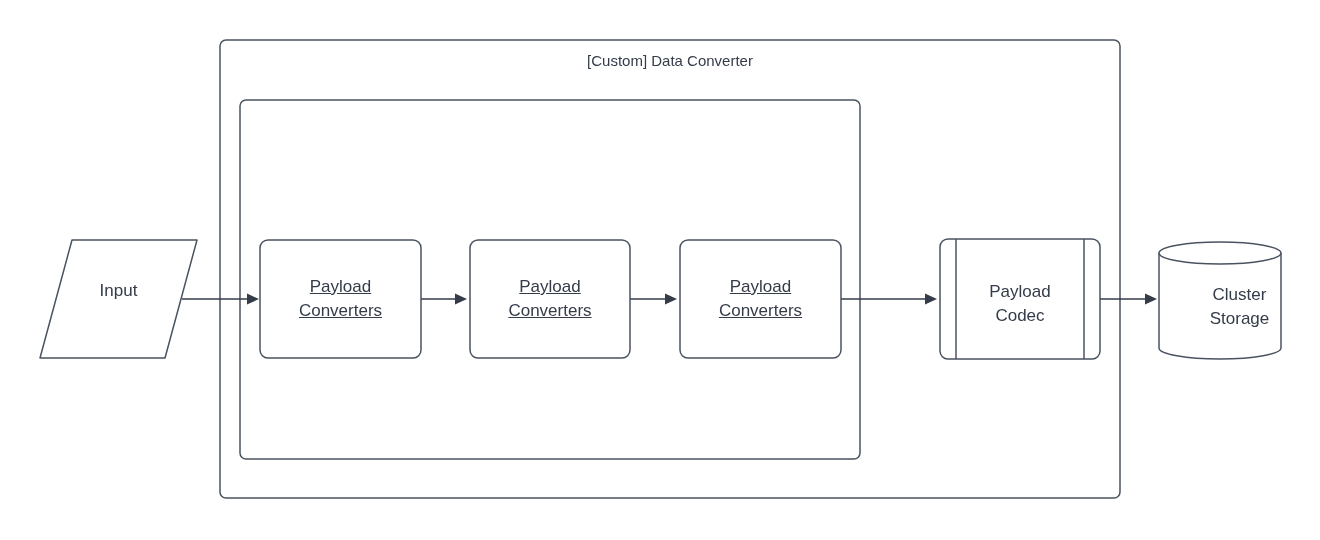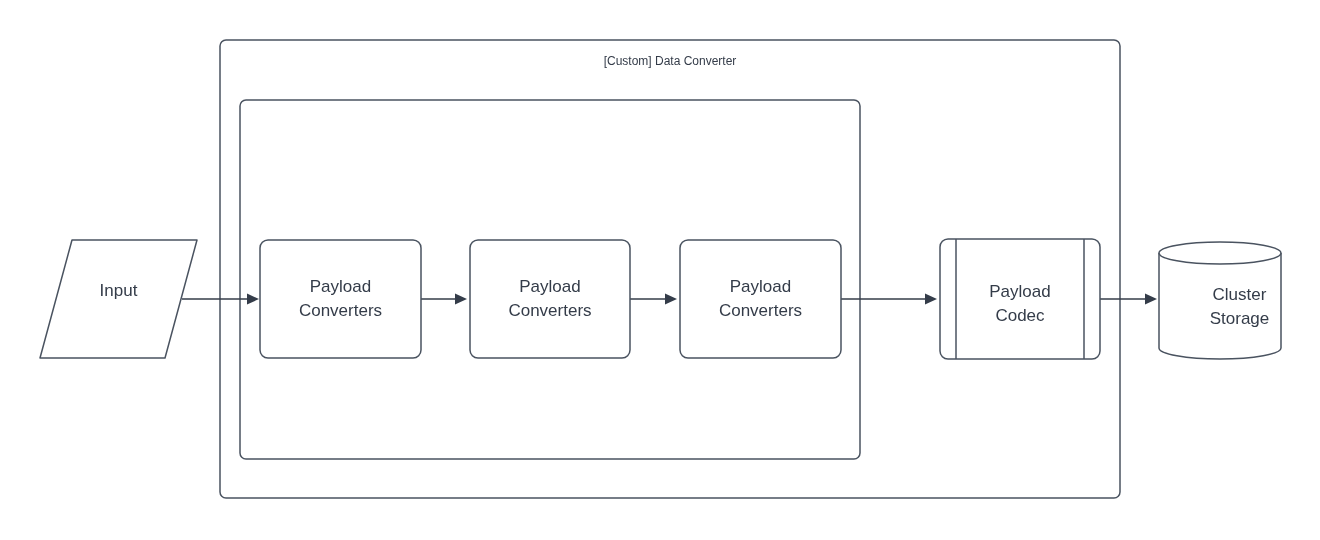--- a/index.html
+++ b/index.html
@@ -26,25 +26,25 @@
     color: #343c49;
     font-size: 17px;
     line-height: 24px;
     pointer-events: none;
   }
   .label span { display: block; }
   .title-label {
     position: absolute;
     text-align: center;
     color: #343c49;
-    font-size: 12px;
+    font-size: 15px;
     line-height: 24px;
     pointer-events: none;
   }
-  .wrap-110 { max-width: 112px; }
+  .wrap-110 { max-width: 112px; text-decoration: underline; }
   .wrap-90  { max-width: 92px;  }
   .wrap-85  { max-width: 88px;  }
 
   
   #outer-title   { left: 220px; top: 49px;  width: 900px; }
   #inner-title   { left: 240px; top: 141px; width: 620px; }
   #input-label   { left: 40px;  top: 232px; width: 157px; height: 118px; }
   #conv1-label   { left: 260px; top: 240px; width: 161px; height: 118px; }
   #conv2-label   { left: 470px; top: 240px; width: 160px; height: 118px; }
   #conv3-label   { left: 680px; top: 240px; width: 161px; height: 118px; }

